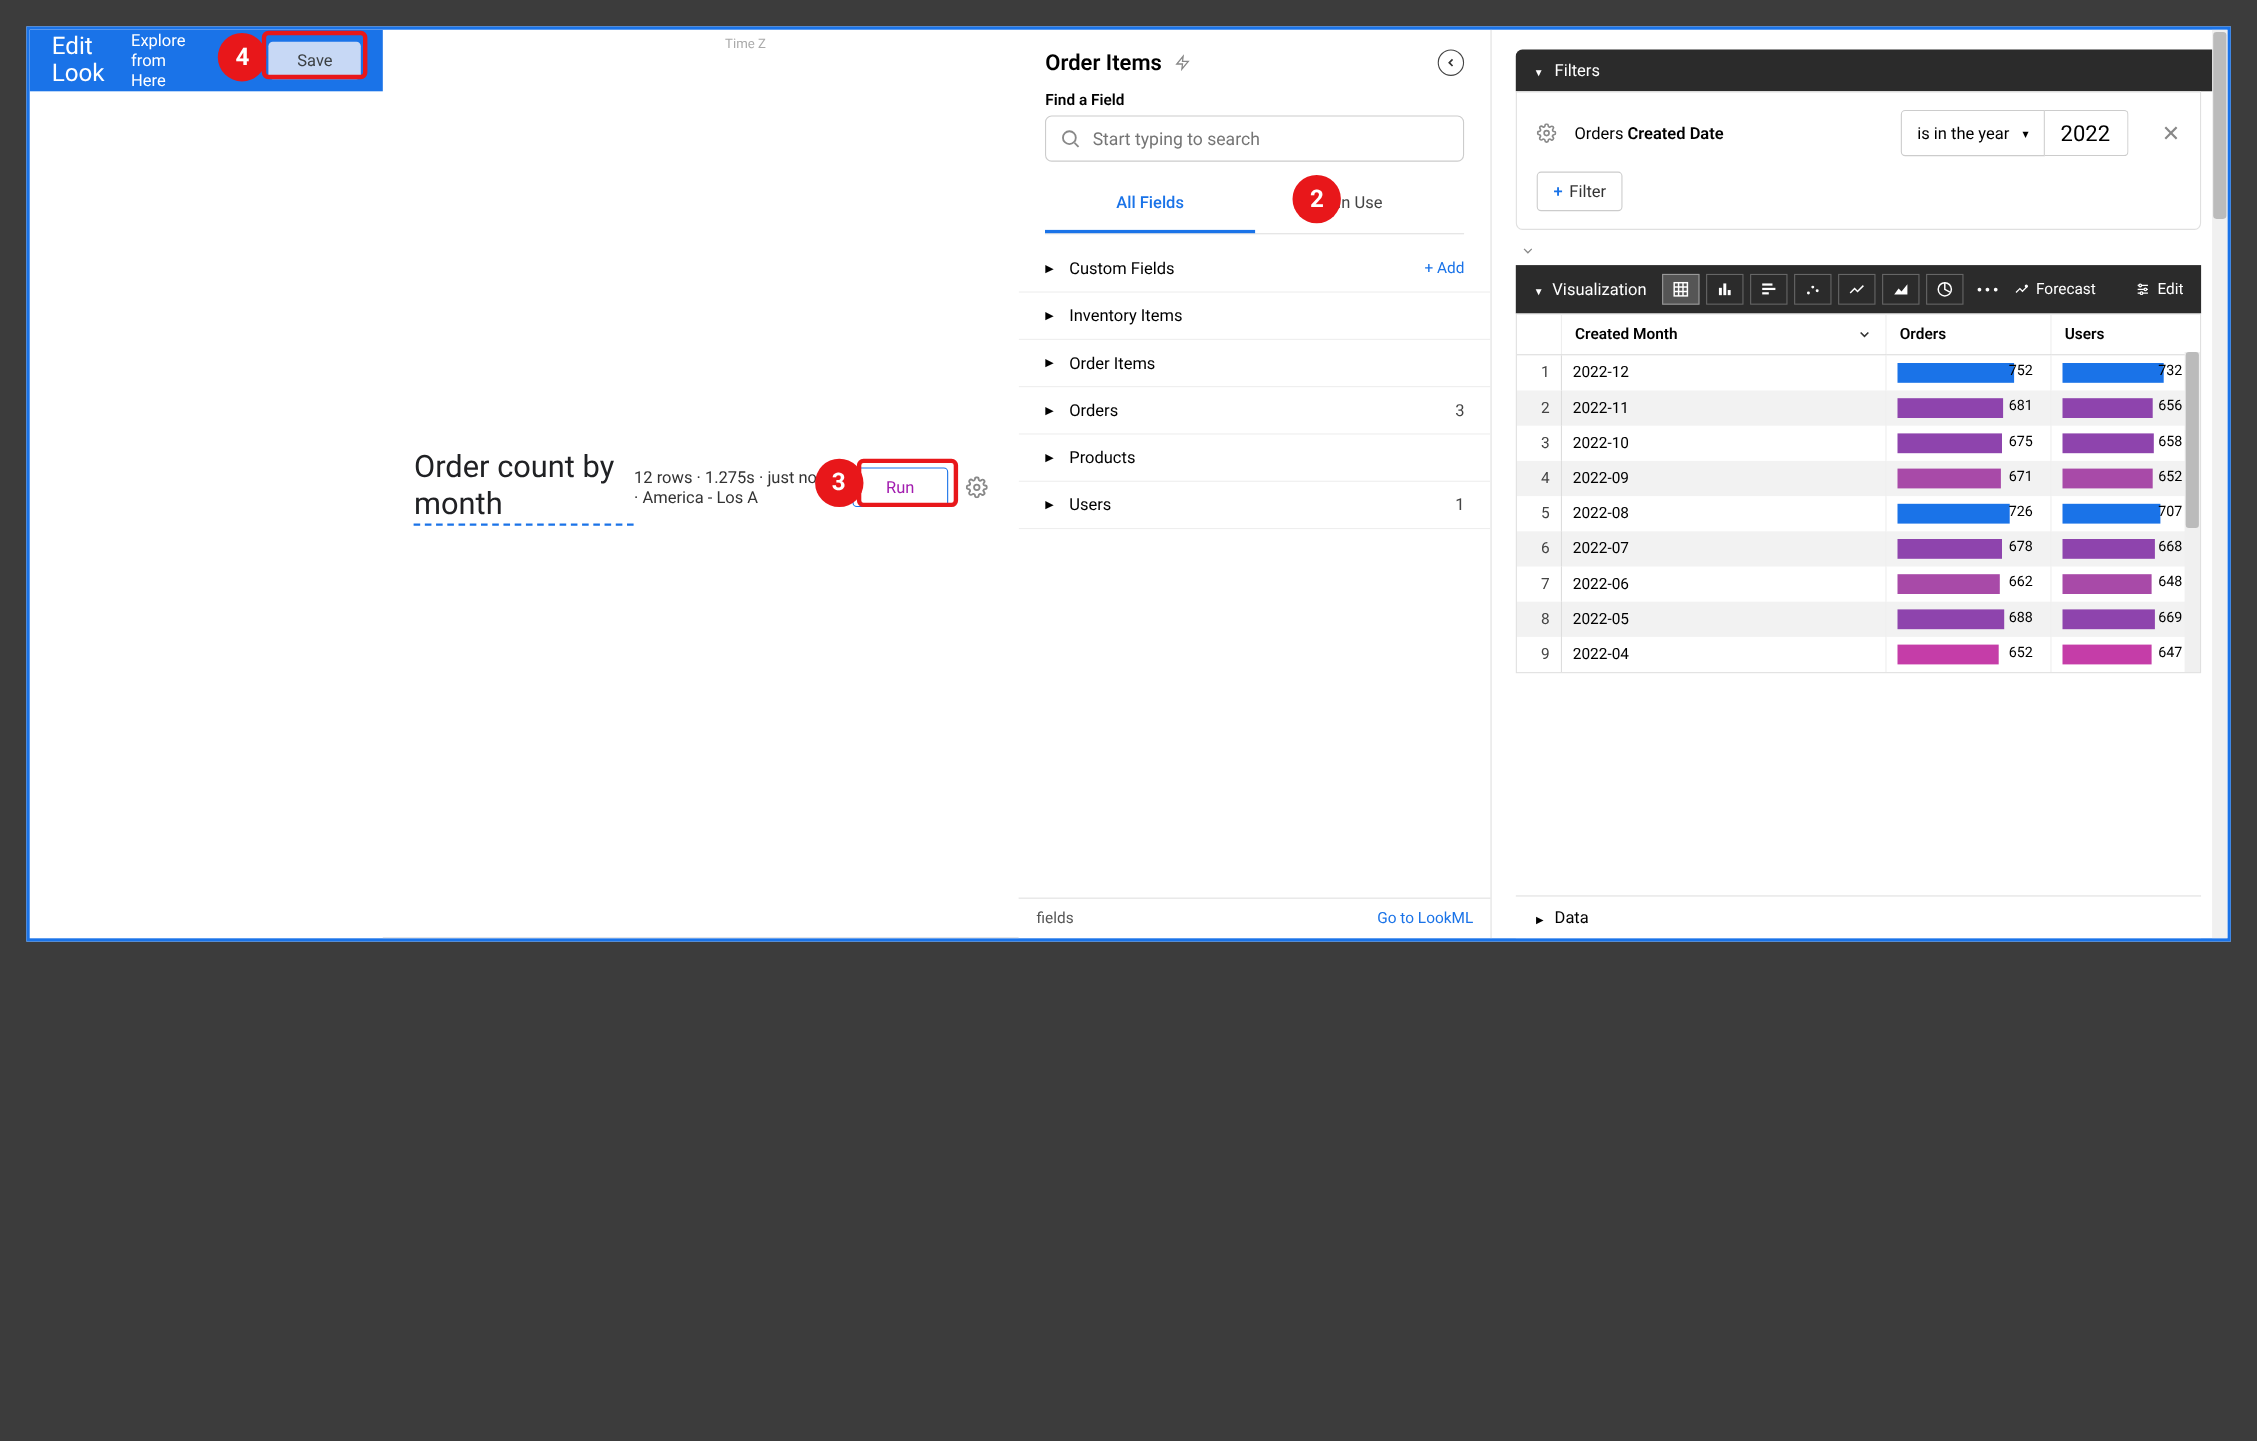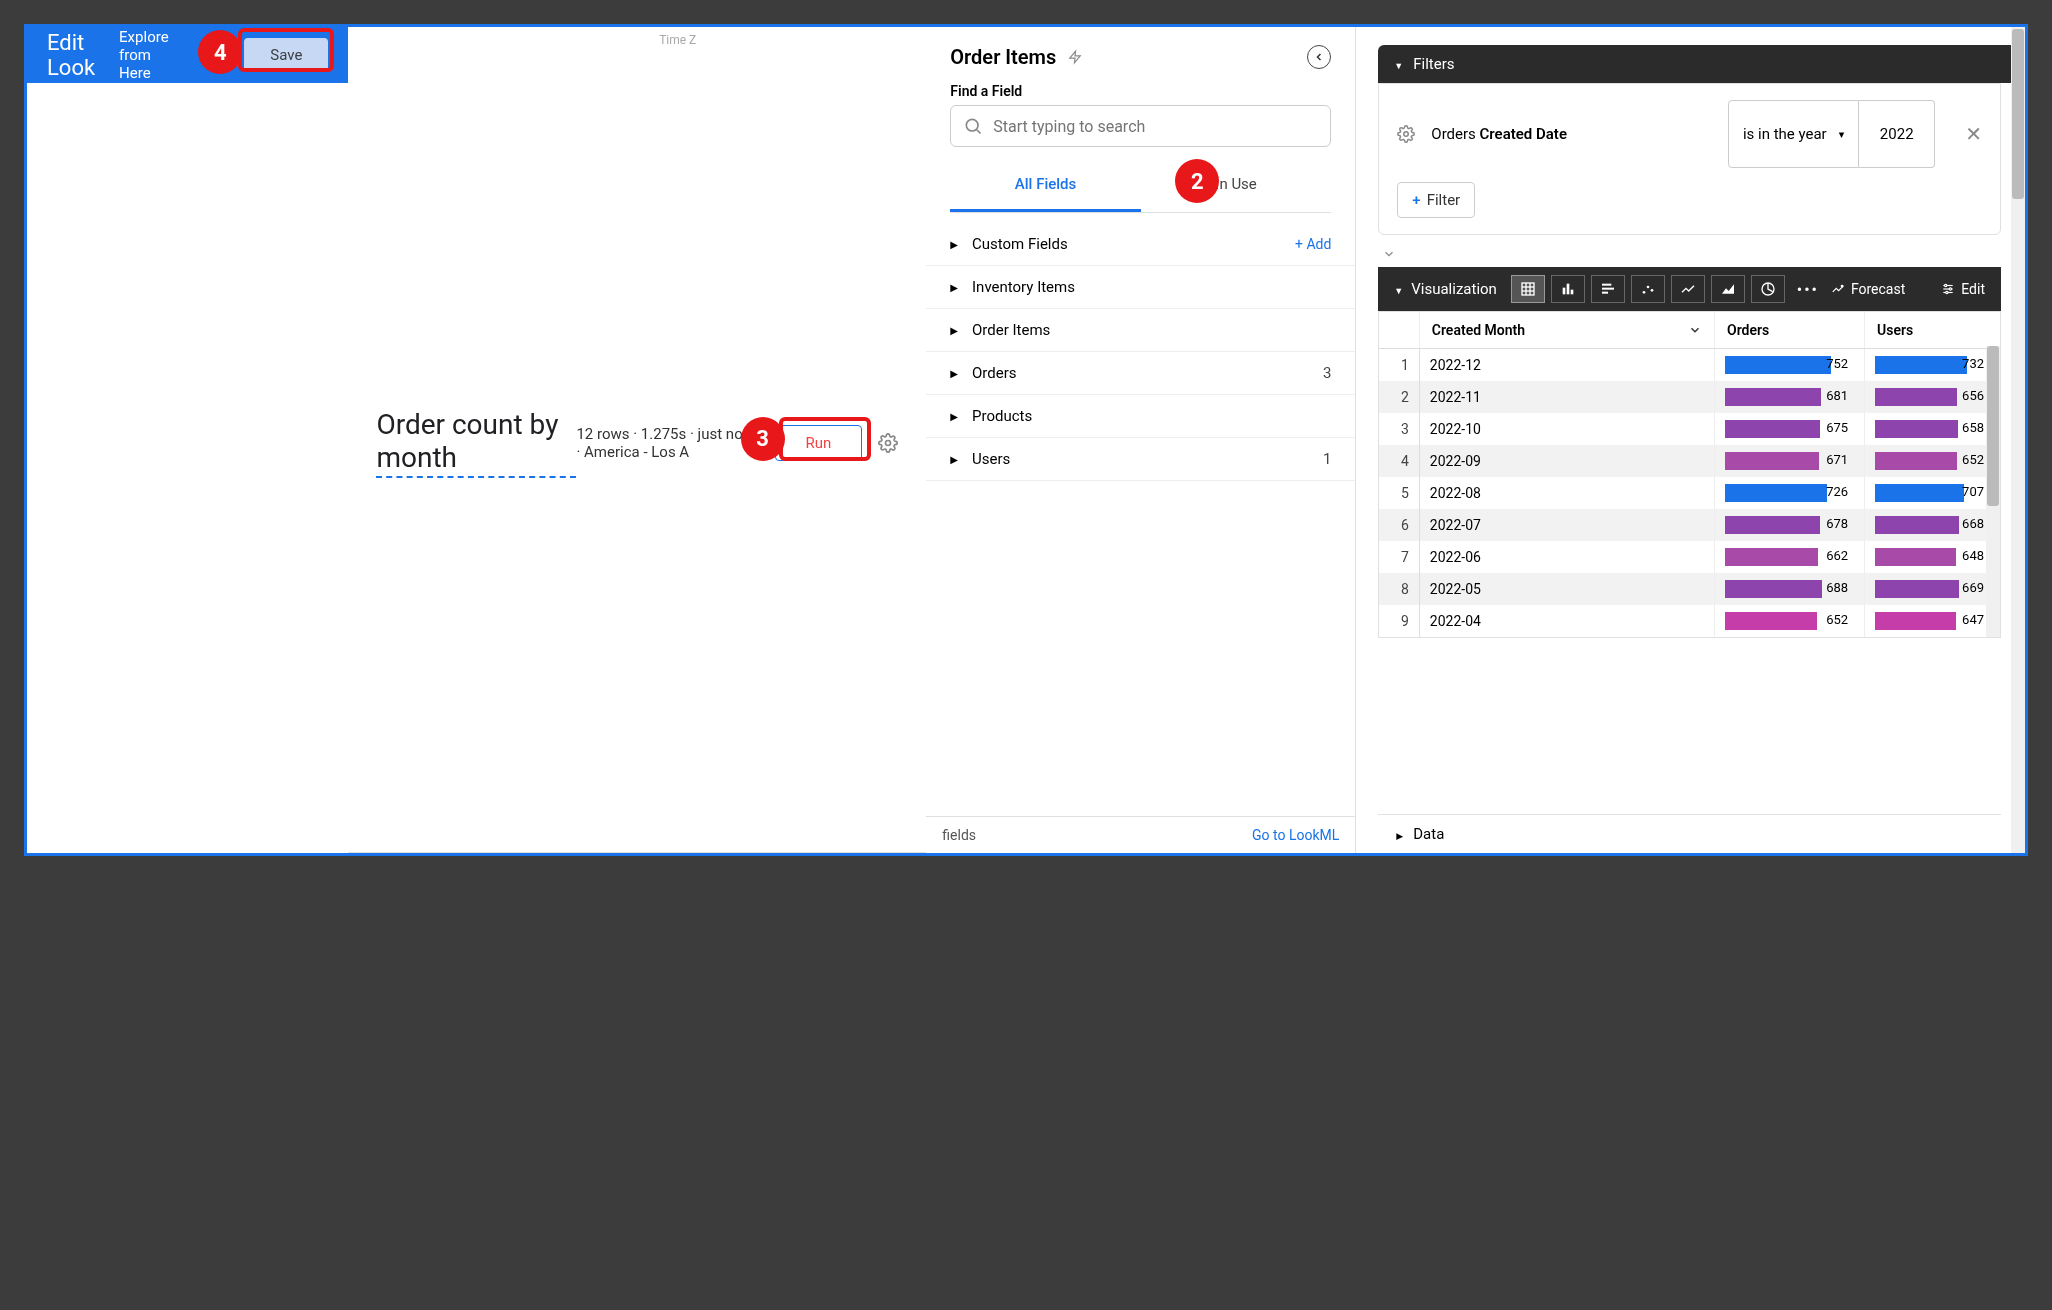--- a/index.html
+++ b/index.html
@@ -9,21 +9,21 @@
   .topbar-title { font-size: 22px; font-weight: 400; flex: 1; }
   .topbar-link { color: #fff; font-size: 15px; margin-left: 24px; cursor: pointer; }
   .save-btn { background: #c7d8f5; color: #3c4043; border: none; padding: 8px 26px; border-radius: 4px; font-size: 15px; margin-left: 12px; cursor: pointer; }
   .red-hl { position: absolute; border: 4px solid #e8171a; border-radius: 6px; pointer-events: none; }
   .badge { position: absolute; width: 44px; height: 44px; background: #e8171a; color: #fff; border-radius: 50%; display: flex; align-items: center; justify-content: center; font-size: 22px; font-weight: 700; z-index: 10; }
   .titlebar { display: flex; align-items: center; padding: 18px 28px 12px 28px; border-bottom: 1px solid #e0e0e0; position: relative; }
   .look-title { font-size: 28px; color: #202124; border-bottom: 2px dashed #1a73e8; padding-bottom: 2px; }
   .titlebar-right { margin-left: auto; display: flex; align-items: center; gap: 16px; }
   .meta { font-size: 15px; color: #333; }
   .tz-label { font-size: 12px; color: #aaa; position: absolute; right: 230px; top: 6px; }
-  .run-btn { border: 1.5px solid #1a73e8; background: #fff; color: #ef4444; padding: 8px 30px; border-radius: 4px; font-size: 15px; cursor: pointer; }
+  .run-btn { border: 1.5px solid #1a73e8; background: #fff; color: #a21caf; padding: 8px 30px; border-radius: 4px; font-size: 15px; cursor: pointer; }
   .gear { color: #888; cursor: pointer; }
   .body { display: flex; flex: 1; min-height: 0; }
   .sidebar { width: 430px; border-right: 1px solid #e0e0e0; display: flex; flex-direction: column; }
   .sidebar-head { padding: 18px 24px 10px 24px; }
   .explore-name { font-size: 20px; font-weight: 600; display: flex; align-items: center; gap: 12px; }
   .explore-name .bolt { color: #888; font-size: 16px; }
   .collapse-icon { margin-left: auto; width: 24px; height: 24px; border: 1.5px solid #444; border-radius: 50%; display: flex; align-items: center; justify-content: center; font-size: 14px; cursor: pointer; }
   .find-label { font-size: 14px; font-weight: 600; margin-top: 14px; }
   .search-wrap { margin-top: 6px; border: 1px solid #ccc; border-radius: 6px; display: flex; align-items: center; padding: 10px 12px; }
   .search-wrap svg { color: #888; margin-right: 10px; }
@@ -38,21 +38,21 @@
   .add-link { margin-left: auto; color: #1a73e8; font-size: 14px; }
   .sidebar-foot { border-top: 1px solid #e0e0e0; padding: 10px 16px; display: flex; font-size: 14px; color: #555; }
   .sidebar-foot a { margin-left: auto; color: #1a73e8; text-decoration: none; }
   .main { flex: 1; padding: 18px 6px 0 22px; display: flex; flex-direction: column; min-width: 0; position: relative; }
   .section-bar { background: #2b2b2b; color: #fff; border-radius: 6px 6px 0 0; padding: 10px 16px; font-size: 15px; display: flex; align-items: center; gap: 10px; }
   .filter-box { border: 1px solid #e0e0e0; border-radius: 0 0 6px 6px; padding: 16px 18px; margin-bottom: 10px; }
   .filter-row { display: flex; align-items: center; gap: 16px; }
   .filter-name { font-size: 15px; }
   .filter-name b { font-weight: 600; }
   .select { border: 1px solid #ccc; border-radius: 4px; padding: 8px 14px; font-size: 15px; display: flex; align-items: center; gap: 12px; cursor: pointer; background: #fff; }
-  .year-input { border: 1px solid #ccc; border-left: none; border-radius: 0 4px 4px 0; padding: 24px 14px; font-size: 15px; width: 76px; text-align: center; }
+  .year-input { border: 1px solid #ccc; border-left: none; border-radius: 0 4px 4px 0; padding: 8px 14px; font-size: 20px; width: 76px; }
   .select.left { border-radius: 4px 0 0 4px; }
   .remove-x { color: #888; font-size: 20px; cursor: pointer; margin-left: 14px; }
   .add-filter-btn { margin-top: 14px; border: 1px solid #ccc; background: #fff; border-radius: 4px; padding: 8px 14px; font-size: 15px; color: #333; cursor: pointer; display: inline-flex; align-items: center; gap: 6px; }
   .viz-toolbar { background: #2b2b2b; color: #fff; display: flex; align-items: center; padding: 8px 16px; gap: 6px; }
   .viz-toolbar .vlabel { margin-right: 8px; font-size: 15px; display: flex; align-items: center; gap: 8px; }
   .viz-icon { width: 34px; height: 28px; border: 1px solid #666; display: flex; align-items: center; justify-content: center; cursor: pointer; }
   .viz-icon.active { background: #555; border-color: #999; }
   .viz-right { margin-left: auto; display: flex; gap: 36px; font-size: 14px; align-items: center;}
   .viz-right span { display: flex; align-items: center; gap: 6px; cursor: pointer; }
   .table-wrap { border: 1px solid #e0e0e0; overflow: hidden; position: relative; }

